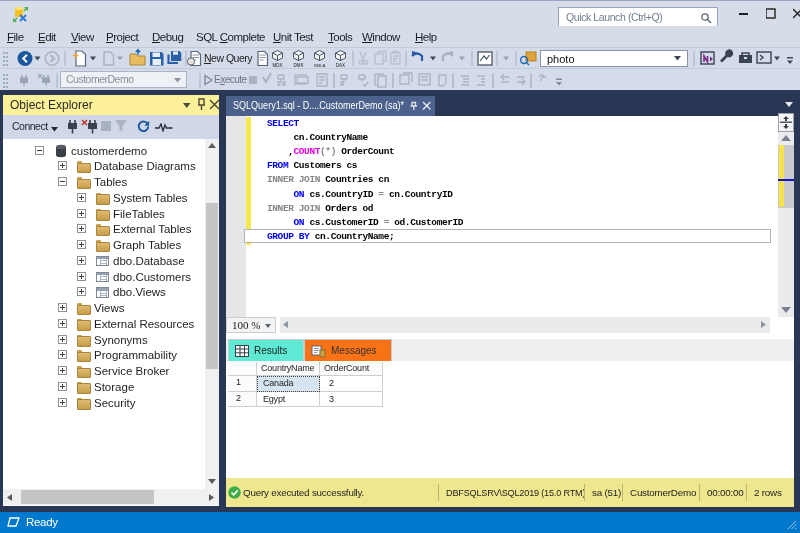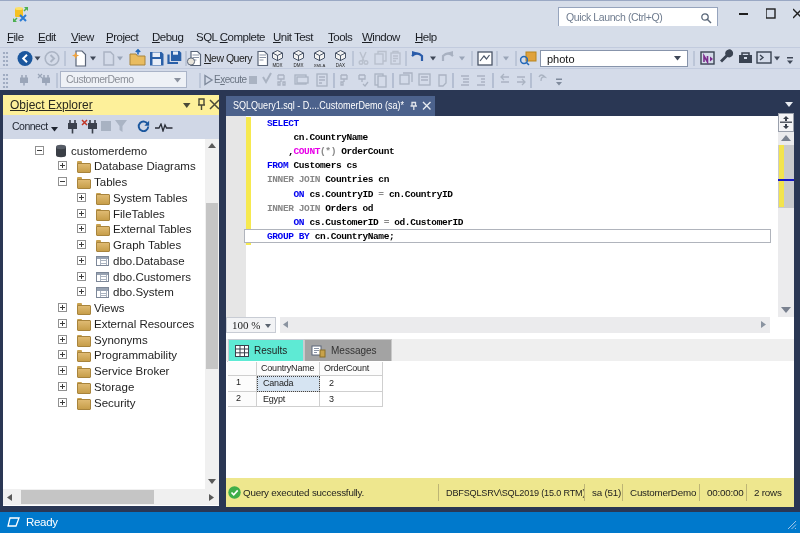--- a/index.html
+++ b/index.html
@@ -18,21 +18,21 @@
 #menubar { position:absolute; top:26px; left:0; width:800px; height:21px; background:#d6dde9; }
 .menu-item { position:absolute; top:5px; font-size:11.5px; letter-spacing:-0.5px; color:#1b1e24; }
 .menu-item u { text-decoration:underline; }
 
 
 #toolbar1 { position:absolute; top:47px; left:0; width:800px; height:21px; background:#d4dbe9; border-top:1px solid #c2cbde; }
 #toolbar2 { position:absolute; top:68px; left:0; width:800px; height:22px; background:#d4dbe9; border-top:1px solid #c2cbde; }
 
 
 #oe { position:absolute; left:3px; top:95px; width:216px; height:411px; background:#fff; }
-#oe-head { position:absolute; left:0; top:0; width:216px; height:20px; background:#fdf09a; color:#2a2a20; font-size:12px; line-height:20px; padding-left:7px;text-decoration:underline; }
+#oe-head { position:absolute; left:0; top:0; width:216px; height:20px; background:#fdf09a; color:#2a2a20; font-size:12px; line-height:20px; padding-left:7px; }
 #oe-toolbar { position:absolute; left:0; top:20px; width:216px; height:24px; background:#d0d7e6; font-size:12px; }
 #oe-tree { position:absolute; left:0; top:44px; width:202px; height:350px; background:#fff; overflow:hidden; }
 .trow { position:absolute; height:16px; font-size:11.5px; line-height:16px; white-space:nowrap; color:#1e1e1e; }
 .pm { position:absolute; width:9px; height:9px; border:1px solid #919191; background:#fff; top:3px; }
 .pm:before { content:""; position:absolute; left:1px; top:3px; width:5px; height:1px; background:#3c3c3c; }
 .pm.plus:after { content:""; position:absolute; left:3px; top:1px; width:1px; height:5px; background:#3c3c3c; }
 .folder { position:absolute; top:3px; width:14px; height:11px; }
 .folder:before { content:""; position:absolute; left:0; top:0; width:5px; height:3px; background:#c9a250; border-radius:1px 1px 0 0; }
 .folder:after { content:""; position:absolute; left:0; top:1.5px; width:12px; height:8.5px; background:linear-gradient(#dfba72,#c79e4a); border:1px solid #a8843c; border-radius:1px; }
 .tbl-icon { position:absolute; top:3px; width:13px; height:10.5px; background:#fff; border:1px solid #7c8798; }
@@ -386,21 +386,21 @@
           <span style="position:absolute;left:110px">dbo.Database</span>
         </div>
       <div class="trow" style="left:0;top:129.50px">
           <span class="pm plus" style="left:74px"></span>
           <span class="tbl-icon" style="left:93px"></span>
           <span style="position:absolute;left:110px">dbo.Customers</span>
         </div>
       <div class="trow" style="left:0;top:145.25px">
           <span class="pm plus" style="left:74px"></span>
           <span class="tbl-icon" style="left:93px"></span>
-          <span style="position:absolute;left:110px">dbo.System</span>
+          <span style="position:absolute;left:110px">dbo.Views</span>
         </div>
       <div class="trow" style="left:0;top:161.00px">
           <span class="pm plus" style="left:55px"></span>
           <span class="folder" style="left:74px"></span>
           <span style="position:absolute;left:91px">Views</span>
         </div>
       <div class="trow" style="left:0;top:176.75px">
           <span class="pm plus" style="left:55px"></span>
           <span class="folder" style="left:74px"></span>
           <span style="position:absolute;left:91px">External Resources</span>
@@ -512,21 +512,21 @@
     </div>
     <div id="results">
       <div id="rtabs">
         <div class="rtab" style="left:2px;width:76px;background:#5eead4;border:1px solid #c8ccd4;border-bottom:none;z-index:2">
           <svg style="position:absolute;left:6px;top:5px" width="14" height="12" viewBox="0 0 14 12">
               <rect x="0.5" y="0.5" width="13" height="11" fill="#fff" stroke="#3a404c"></rect>
               <path d="M0.5 4 h13 M5 0.5 v11 M9.5 0.5 v11 M0.5 7.8 h13" stroke="#3a404c"></path>
             </svg>
           <span style="position:absolute;left:25px">Results</span>
         </div>
-        <div class="rtab" style="left:78px;width:88px;background:#a3a3a3;border:1px solid #c9c9c9;border-bottom:none;color:#333">
+        <div class="rtab" style="left:78px;width:88px;background:#f97316;border:1px solid #c9c9c9;border-bottom:none;color:#333">
           <svg style="position:absolute;left:6px;top:4px" width="15" height="14" viewBox="0 0 15 14">
               <rect x="1" y="2" width="9" height="9" fill="#fff" stroke="#5a6578"></rect>
               <path d="M3 4.5 h5 M3 6.5 h5 M3 8.5 h3" stroke="#8a94a6"></path>
               <rect x="9" y="6" width="5" height="7" fill="#c8a24a" stroke="#8a6f28"></rect>
             </svg>
           <span style="position:absolute;left:26px">Messages</span>
         </div>
       </div>
       <div id="grid">
         <div class="gcell ghead" style="left:0;top:0;width:29px;height:14px"></div>

